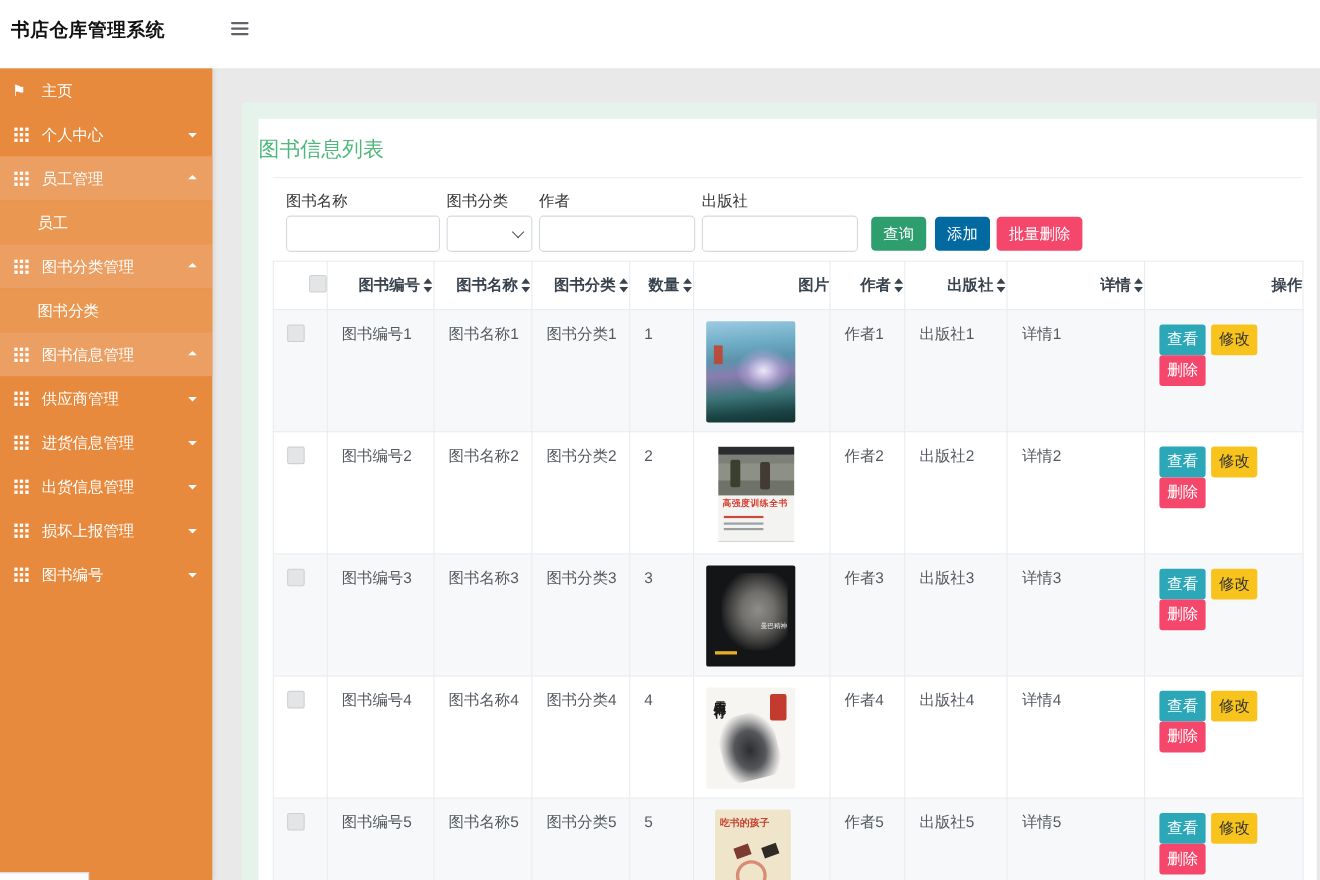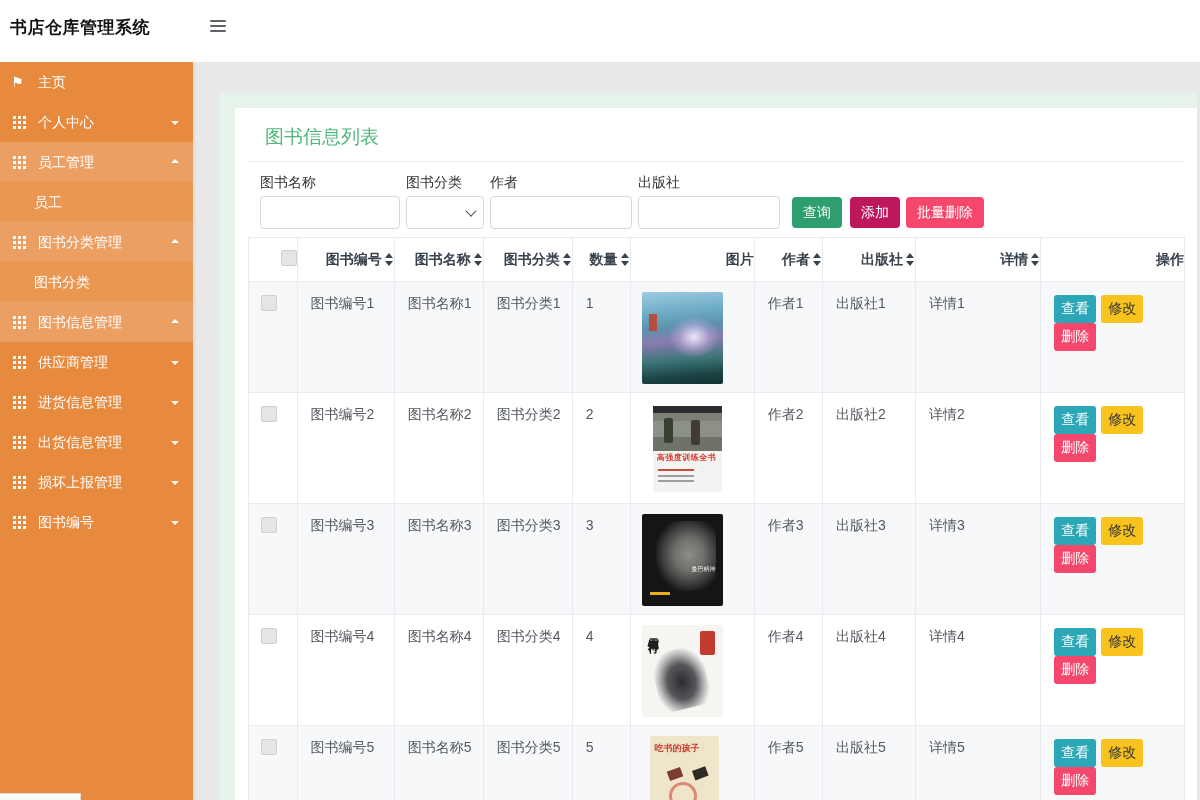--- a/index.html
+++ b/index.html
@@ -21,21 +21,21 @@
   .side-item.child{background:#EA9751;padding-left:34px;}
   .flag-icon{position:absolute;left:11px;top:0;font-size:14px;color:#fff;}
   .grid-icon{position:absolute;left:13px;top:14px;width:3px;height:3px;background:#fff;
     box-shadow:5px 0 0 #fff,10px 0 0 #fff,0 5px 0 #fff,5px 5px 0 #fff,10px 5px 0 #fff,0 10px 0 #fff,5px 10px 0 #fff,10px 10px 0 #fff;}
   .caret{position:absolute;right:14px;width:0;height:0;border-left:4px solid transparent;border-right:4px solid transparent;}
   .caret.down{top:19px;border-top:4px solid #fff;}
   .caret.up{top:17px;border-bottom:4px solid #fff;}
   
   .panel{position:absolute;left:220px;top:93px;right:3px;bottom:-20px;background:#E6F3EB;border-radius:4px 4px 0 0;}
   .card{position:absolute;left:15px;top:15px;right:0;bottom:0;background:#fff;}
-  .card-title{margin:16px 0 0 30px;font-size:19px;font-weight:normal;color:#4DB87A;line-height:26px;}
+  .card-title{margin:16px 0 0 0;font-size:19px;font-weight:normal;color:#4DB87A;line-height:26px;}
   .divider{height:1px;background:#EFEFEF;margin:11px 13px 0 13px;}
   
   .search-row{display:flex;align-items:flex-end;margin:12px 0 0 25px;}
   .field{display:flex;flex-direction:column;margin-right:6px;}
   .flabel{font-size:14px;color:#333;margin-bottom:4px;}
   .tinput,.sinput{height:33px;border:1px solid #D5D9DD;border-radius:4px;background:#fff;box-sizing:border-box;font-size:14px;padding:0 8px;outline:none;color:#444;}
   .f-0 .tinput{width:140px;}
   .f-2 .tinput{width:142px;}
   .f-3 .tinput{width:142px;}
   .select-wrap{position:relative;width:78px;}
@@ -129,21 +129,21 @@
         </div>
         <div class="field f-2">
           <label class="flabel">作者</label>
           <input class="tinput" type="text" style="">
         </div>
         <div class="field f-3">
           <label class="flabel">出版社</label>
           <input class="tinput" type="text" style="">
         </div>
         <button class="btn b-0" style="background: rgb(47, 158, 110); color: rgb(255, 255, 255);">查询</button>
-        <button class="btn b-1" style="background: #be185d; color: rgb(255, 255, 255);">添加</button>
+        <button class="btn b-1" style="background: #0369a1; color: rgb(255, 255, 255);">添加</button>
         <button class="btn b-2" style="background: rgb(244, 71, 107); color: rgb(255, 255, 255);">批量删除</button>
       </div>
     <div class="tblwrap">
       <table>
         <thead>
             <tr id="headRow">
               <th class="c0"><span class="cb"></span></th>
               <th class="c1"><span>图书编号</span><span class="sort"></span></th>
               <th class="c2"><span>图书名称</span><span class="sort"></span></th>
               <th class="c3"><span>图书分类</span><span class="sort"></span></th>

